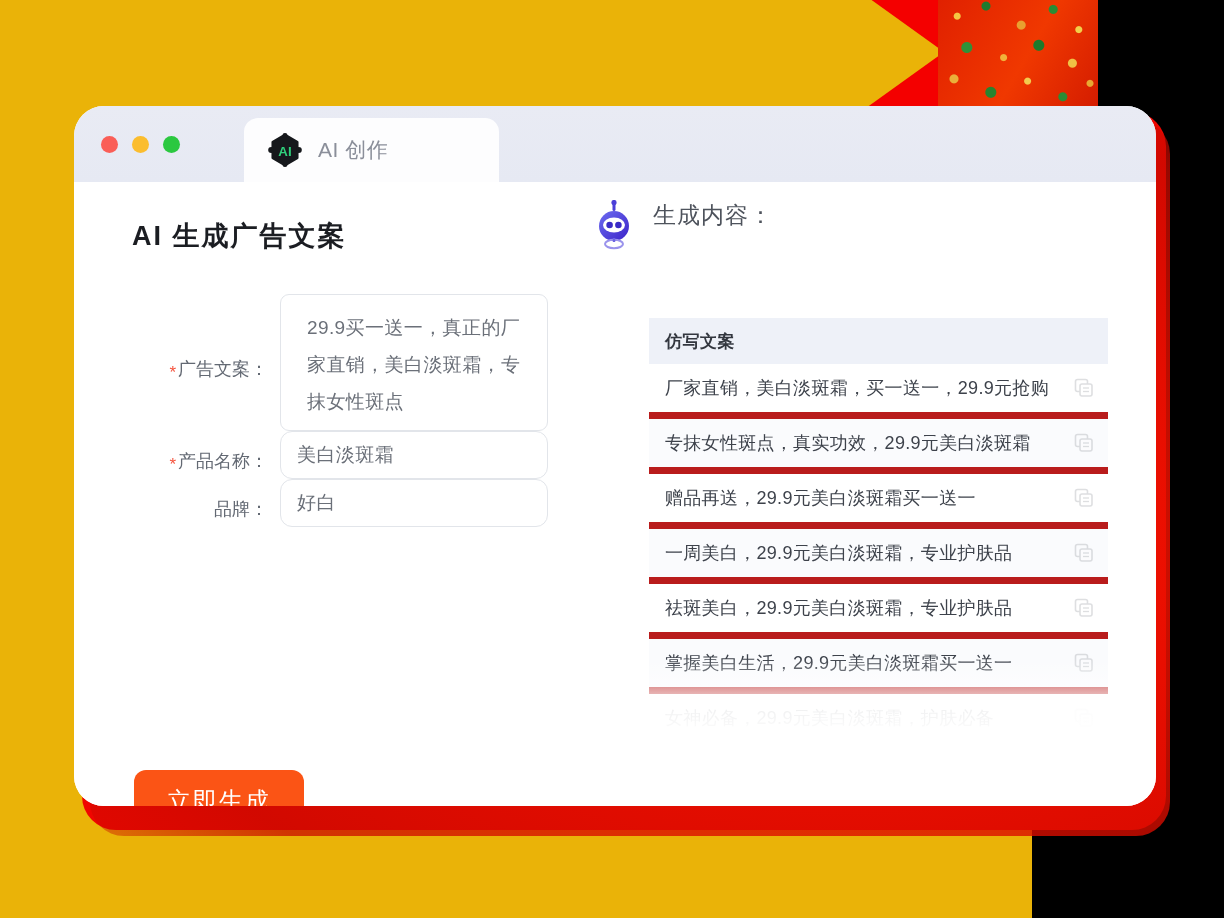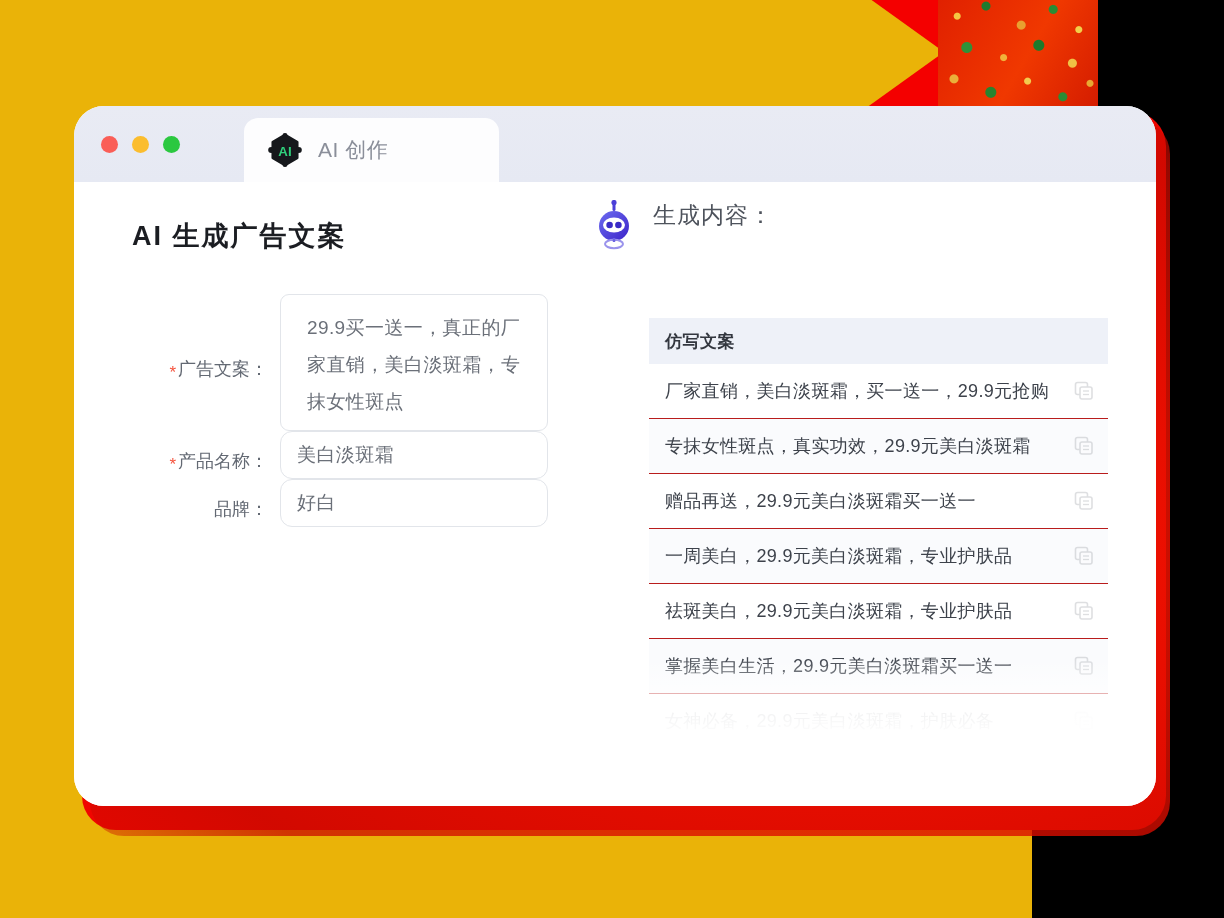--- a/index.html
+++ b/index.html
@@ -243,21 +243,21 @@
     padding-left: 16px;
     font-size: 17px;
     font-weight: bold;
     color: #33373f;
     letter-spacing: .5px;
   }
   .trow {
     height: 55px;
     display: flex;
     align-items: center;
-    border-bottom: 1px solid #b91c1c;
+    border-bottom: 7px solid #b91c1c;
     position: relative;
   }
   .trow.alt { background: #fafbfd; }
   .ttext {
     padding-left: 16px;
     font-size: 18px;
     color: #3d424b;
     letter-spacing: .3px;
     flex: 1;
   }
@@ -322,20 +322,21 @@
             <span class="req">*</span><span>产品名称：</span>
           </div>
           <div class="ibox" placeholder="请输入产品名称">美白淡斑霜</div>
         </div>
 
         <div class="field">
           <div class="flabel">品牌：</div>
           <div class="ibox" placeholder="请输入品牌">好白</div>
         </div>
 
+        <button class="gen-btn">立即生成</button>
       </div>
 
       <div class="right">
         <div class="gen-head">
           <svg class="robot" viewBox="0 0 46 52">
             <defs>
               <linearGradient id="rg" x1="0" y1="0" x2="1" y2="1">
                 <stop offset="0%" stop-color="#6d6cf0"></stop>
                 <stop offset="100%" stop-color="#3b23c8"></stop>
               </linearGradient>

